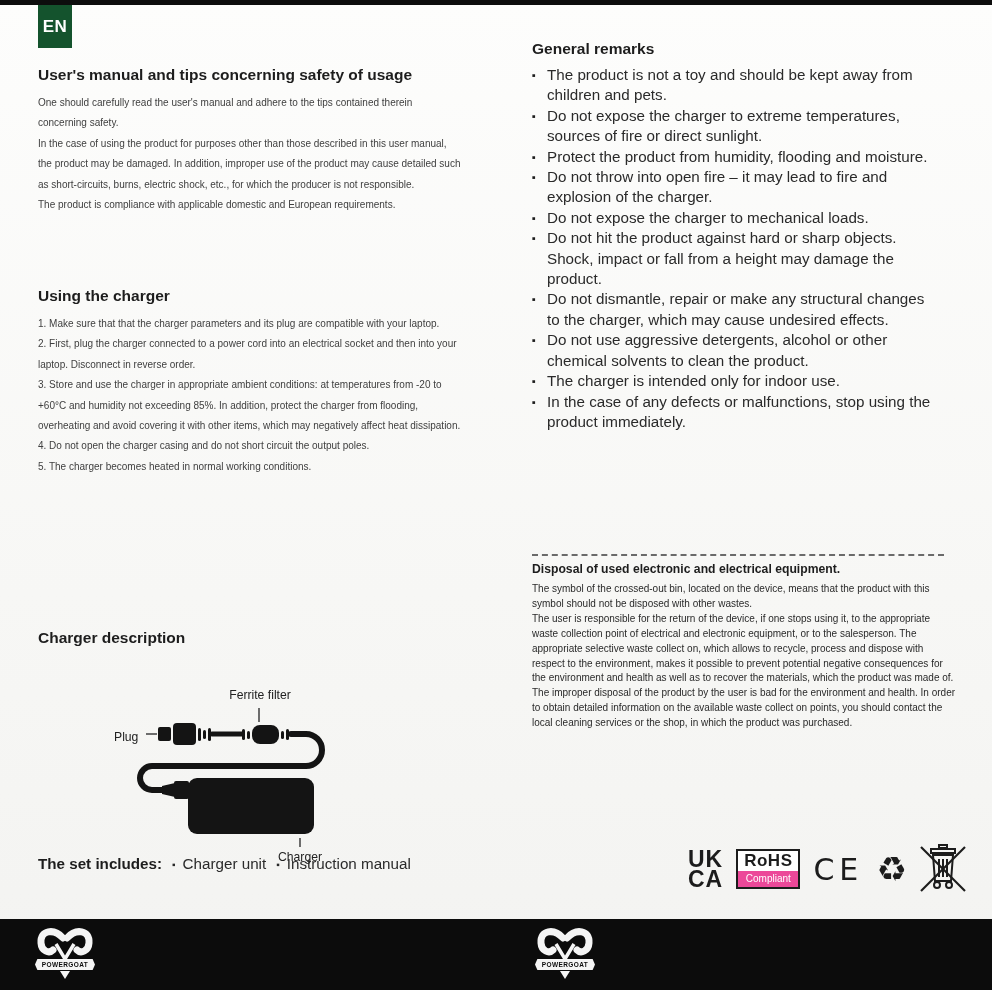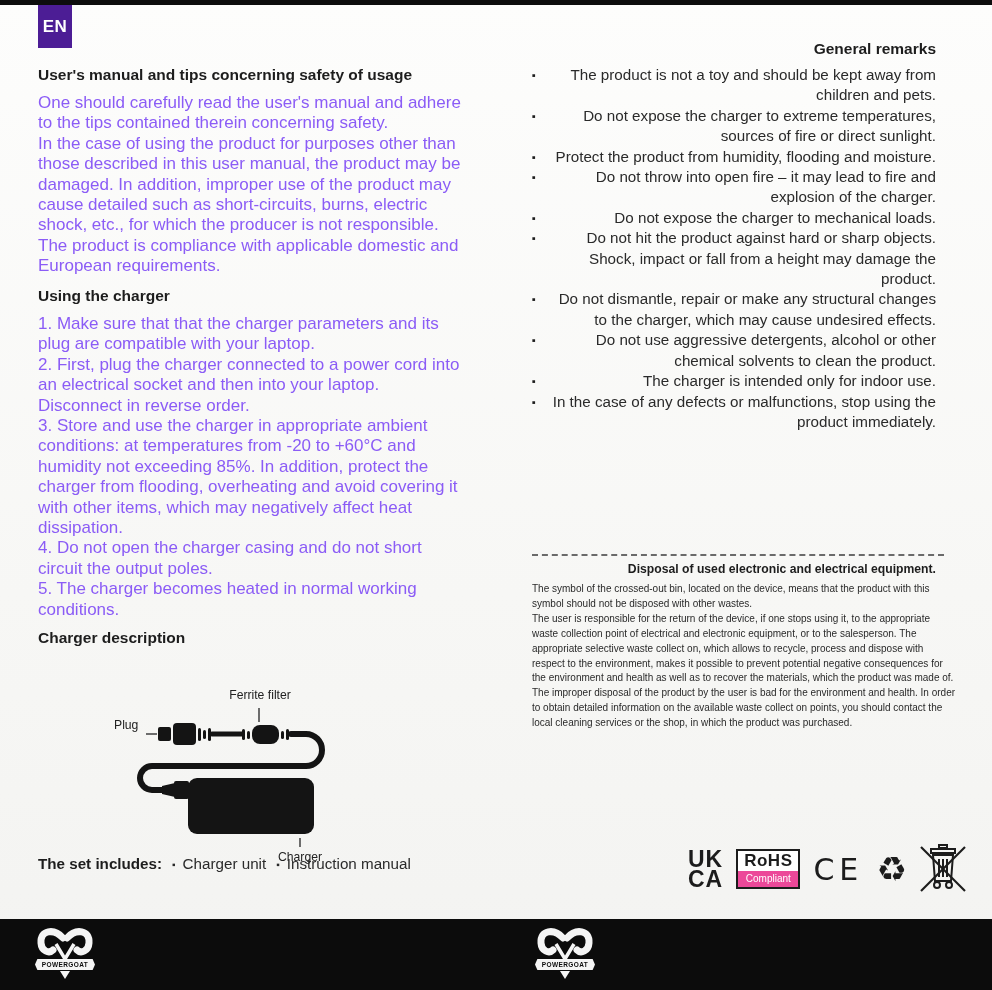--- a/index.html
+++ b/index.html
@@ -5,30 +5,30 @@
   * { box-sizing: border-box; }
   html,body { margin:0; padding:0; }
   body {
     width:992px; height:990px; position:relative; overflow:hidden;
     background:linear-gradient(180deg,#fdfdfc 0%,#f7f7f5 60%,#f3f3f1 100%);
     font-family:"Liberation Sans", sans-serif; color:#262626;
     -webkit-font-smoothing:antialiased;
   }
   .top-strip { position:absolute; top:0; left:0; width:100%; height:5px; background:#0d0d0d; }
   .en-badge {
-    position:absolute; left:38px; top:5px; width:34px; height:43px; background:#4c1d95;
+    position:absolute; left:38px; top:5px; width:34px; height:43px; background:#14532d;
     color:#fff; font-weight:bold; font-size:17px; display:flex; align-items:center; justify-content:center;
     letter-spacing:0.5px;
   }
   .abs { position:absolute; }
   h2.sec { margin:0; font-size:15.5px; font-weight:700; color:#1d1d1d; }
-  .body-txt { font-size:17px; line-height:20.4px; color:#8b5cf6; }
+  .body-txt { font-size:10px; line-height:20.4px; color:#404040; }
   .body-txt p { margin:0; }
   .col-left-x { left:38px; width:424px; }
-  .col-right-x { left:532px; width:404px;text-align:right; }
+  .col-right-x { left:532px; width:404px; }
 
   
   ul.remarks { margin:0; padding:0; list-style:none; }
   ul.remarks li { position:relative; padding-left:15px; font-size:15.2px; line-height:20.4px; color:#2a2a2a; }
   ul.remarks li::before { content:"▪"; position:absolute; left:0; top:0; font-size:11px; line-height:20.4px; color:#1d1d1d; }
 
   .dashed-div { border:0; border-top:2px dashed #6a6a6a; width:412px; }
 
   .small-head { margin:0; font-size:12.2px; font-weight:700; color:#1d1d1d; }
   .small-txt { font-size:10px; line-height:14.9px; color:#2a2a2a; }
@@ -117,21 +117,21 @@
     <polygon points="124,104 137,101 137,115 124,112" fill="#141414"></polygon>
     <rect x="136" y="99" width="15" height="18" rx="2" fill="#141414"></rect>
 
     <rect x="150" y="96" width="126" height="56" rx="9" fill="#141414"></rect>
 
     <path d="M221 26 V 40" stroke="#333" stroke-width="1.4" fill="none"></path>
     <path d="M108 52 H 119" stroke="#333" stroke-width="1.4" fill="none"></path>
     <path d="M262 156 V 165" stroke="#333" stroke-width="1.4" fill="none"></path>
   </svg>
   <span class="dlabel" style="left:172px; top:6px; width:100px; text-align:center;">Ferrite filter</span>
-  <span class="dlabel" style="left:76px; top:36px;">Plug</span>
+  <span class="dlabel" style="left:76px; top:48px;">Plug</span>
   <span class="dlabel" style="left:222px; top:168px; width:80px; text-align:center;">Charger</span>
 </div>
 
 <div class="abs set-line">
   <span class="lbl">The set includes:</span><span class="set-item">Charger unit</span><span class="set-item">Instruction manual</span>
 </div>
 
 <h2 class="sec abs col-right-x" style="top:40px;">General remarks</h2>
 
 <ul class="remarks abs col-right-x" style="top:65px;">

